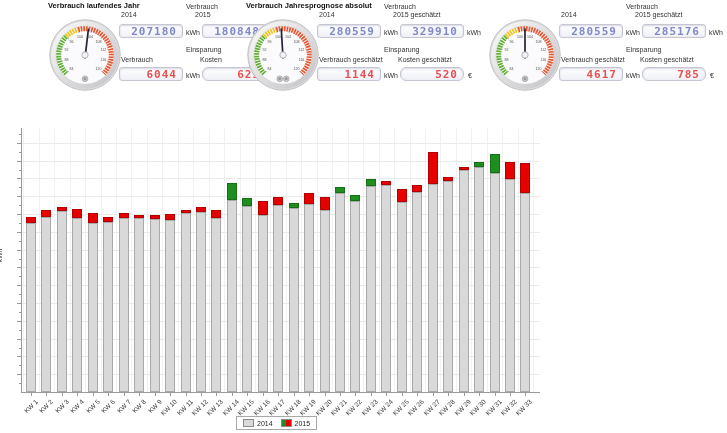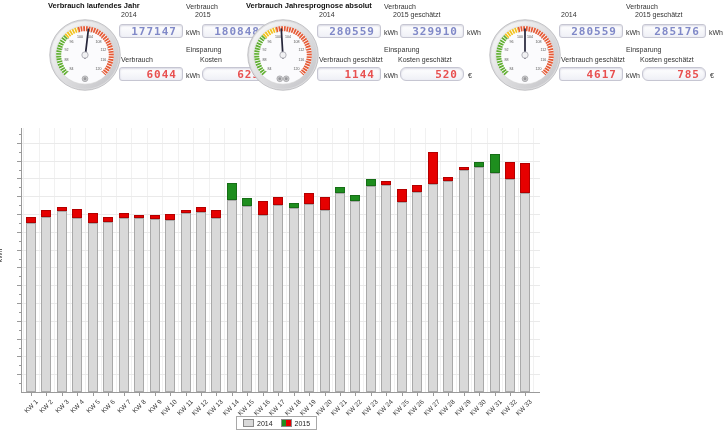--- a/index.html
+++ b/index.html
@@ -93,21 +93,21 @@
           <line x1="72.27" y1="72.27" x2="73.33" y2="73.33" stroke="#888" stroke-width="0.8"></line>
           <text x="68.74" y="70.53999999999999" font-size="5" fill="#555" text-anchor="middle" font-family="Liberation Sans, sans-serif">120</text>
           <line x1="50" y1="54" x2="54.70" y2="14.31" stroke="#26263a" stroke-width="2.4" stroke-linecap="round"></line>
     <circle cx="50" cy="50" r="4.4" fill="#f1f1f3" stroke="#9a9aa5" stroke-width="1"></circle>
           <circle cx="50" cy="83" r="4" fill="#cdcdcf" stroke="#8f8f93" stroke-width="0.8"></circle>
           <circle cx="50" cy="83" r="2" fill="#97979b"></circle>
         </svg></div>
     <span class="lbl l-year">2014</span>
     <span class="lbl l-top1">Verbrauch</span>
     <span class="lbl l-top2">2015</span>
-    <div class="lcd blue d1">177147</div>
+    <div class="lcd blue d1">207180</div>
     <span class="unit u1">kWh</span>
     <div class="lcd blue d2">180848</div>
     <span class="unit u2">kWh</span>
     <span class="lbl l-einsp">Einsparung</span>
     <span class="lbl l-diff">Verbrauch</span>
     <span class="lbl l-cost">Kosten</span>
     <div class="lcd red d3">6044</div>
     <span class="unit u3">kWh</span>
     <div class="lcd red d4">629</div>
     <span class="unit u4">€</span>

